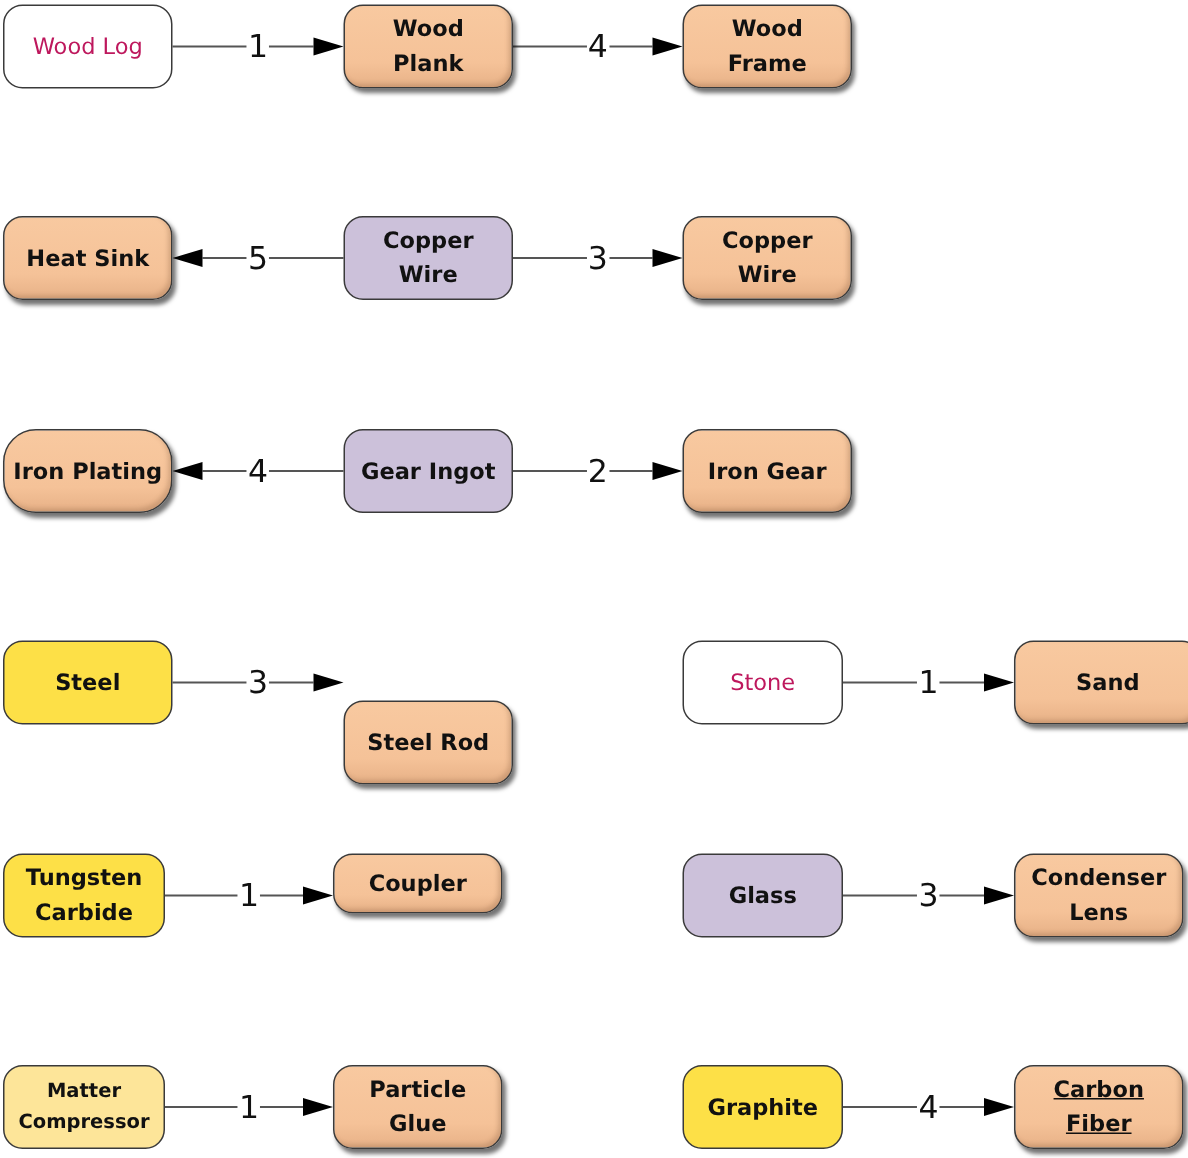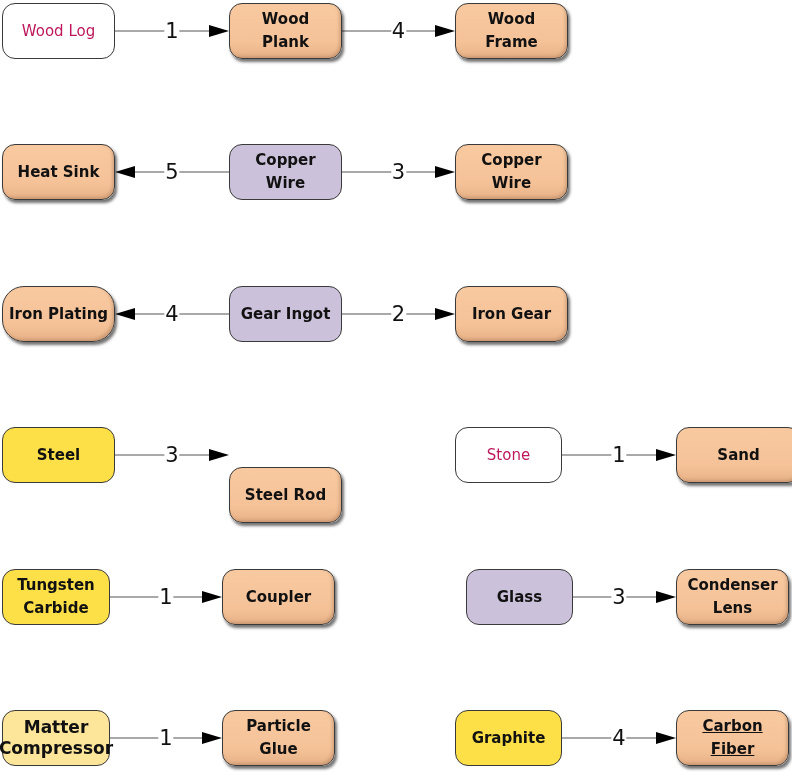--- a/index.html
+++ b/index.html
@@ -4,21 +4,21 @@
 <style>
   html,body{margin:0;padding:0;background:#ffffff;}
   body{width:792px;height:772px;position:relative;overflow:hidden;font-family:"DejaVu Sans","Liberation Sans",sans-serif;}
   #canvas{position:absolute;left:0;top:0;width:792px;height:772px;}
   .node{position:absolute;box-sizing:border-box;border:1px solid #3a3a3a;border-radius:13px;display:flex;align-items:center;justify-content:center;text-align:center;font-size:15px;line-height:23px;color:#111;}
   .node span{display:block;}
   .raw{background:#ffffff;font-weight:normal;color:#be185d;}
   .product{background:linear-gradient(180deg,#f8c9a0 0%,#f5c298 70%,#e7b187 100%);font-weight:bold;box-shadow:2px 3px 3px rgba(0,0,0,0.55), inset -2px -2px 3px rgba(120,80,50,0.25);}
   .ingot{background:#ccc1da;font-weight:bold;}
   .alloy{background:#fde047;font-weight:bold;}
-  .machine{background:#fde599;font-weight:bold;font-size:17px;line-height:21px;}
+  .machine{background:#fde599;font-weight:bold;font-size:13px;line-height:21px;}
   .edge-label{position:absolute;font-size:21px;color:#111;background:#fff;padding:0 1px;line-height:24px;transform:translate(-50%,-50%);}
   svg{position:absolute;left:0;top:0;}
 </style>
 </head>
 <body>
 
 <div id="canvas">
   <svg id="edges-svg" width="792" height="772">
       <line x1="115" y1="31" x2="209" y2="31" stroke="#555" stroke-width="1.2"></line>
       <polygon points="229,31 209,25 209,37" fill="#000000"></polygon>
@@ -113,26 +113,26 @@
       <div>
         <span>Sand</span>
       </div>
     </div>
     <div class="node alloy" style="left: 2px; top: 569px; width: 108px; height: 56px;">
       <div>
         <span>Tungsten</span>
         <span>Carbide</span>
       </div>
     </div>
-    <div class="node product" style="left: 222px; top: 569px; width: 113px; height: 56px;">
+    <div class="node product" style="left: 222px; top: 569px; width: 113px; height: 40px;">
       <div>
         <span>Coupler</span>
       </div>
     </div>
-    <div class="node ingot" style="left: 455px; top: 569px; width: 107px; height: 56px; margin-left: 11px;">
+    <div class="node ingot" style="left: 455px; top: 569px; width: 107px; height: 56px;">
       <div>
         <span>Glass</span>
       </div>
     </div>
     <div class="node product" style="left: 676px; top: 569px; width: 113px; height: 56px;">
       <div>
         <span>Condenser</span>
         <span>Lens</span>
       </div>
     </div>

